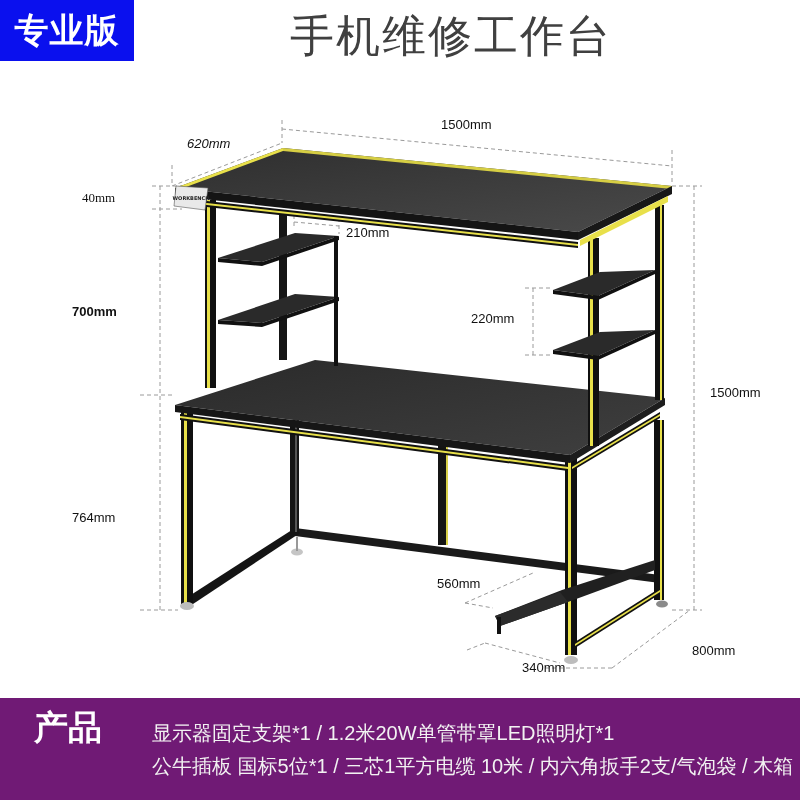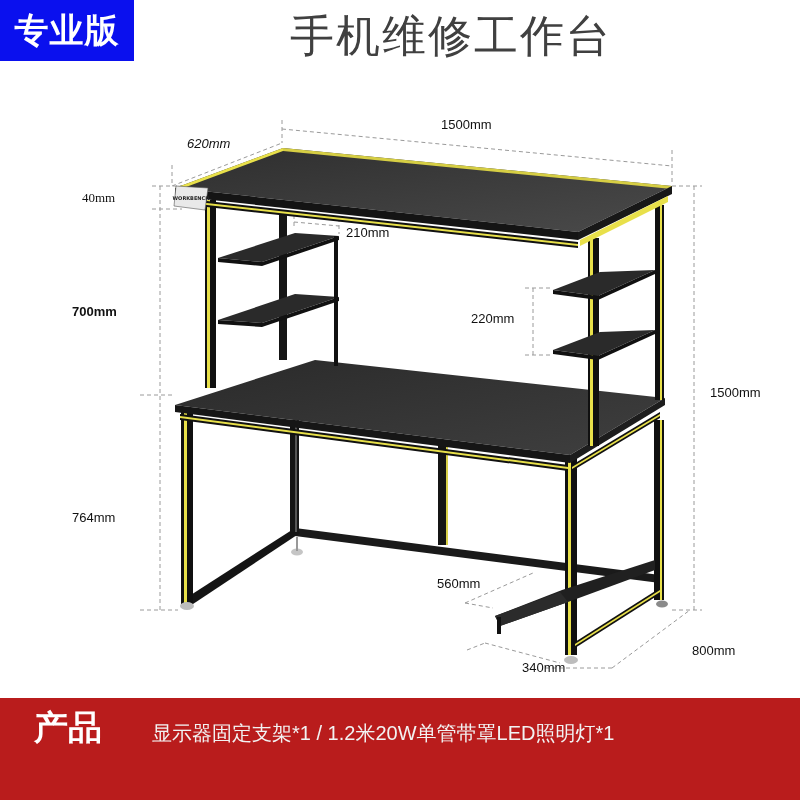--- a/index.html
+++ b/index.html
@@ -8,21 +8,21 @@
   .badge { position: absolute; left: 0; top: 0; width: 134px; height: 61px;
            background: #0a10ee; color: #fff; font-size: 34px; font-weight: bold;
            display: flex; align-items: center; justify-content: center; letter-spacing: 1px; }
   .title { position: absolute; left: 290px; top: 6px; width: 400px; height: 60px;
            font-size: 44px; font-weight: normal; color: #404040; letter-spacing: 2px;
            display: flex; align-items: center; }
   .drawing { position: absolute; left: 0; top: 0; width: 800px; height: 700px; }
   .dim { position: absolute; font-size: 13px; color: #111; white-space: nowrap;
          font-family: "Liberation Sans", "DejaVu Sans", sans-serif; }
   .footer { position: absolute; left: 0; top: 698px; width: 800px; height: 102px;
-            background: #b91c1c; color: #fff; }
+            background: #701a75; color: #fff; }
   .footer-title { position: absolute; left: 34px; top: 8px; width: 80px;
                   font-size: 34px; font-weight: bold; line-height: 42px; }
   .footer-line { position: absolute; left: 152px; font-size: 20px; color: #f2f2f2;
                  white-space: nowrap; font-family: Liberation Sans, sans-serif; }
 </style>
 </head>
 <body>
 
 <div class="badge">专业版</div>
 <div class="title">手机维修工作台</div>
@@ -157,13 +157,14 @@
 <div class="dim" style="left:72px;top:500px;margin-top:10px;">764mm</div>
 <div class="dim" style="left:437px;top:576px;">560mm</div>
 <div class="dim" style="left:692px;top:643px;">800mm</div>
 <div class="dim" style="left:478px;top:660px;margin-left:44px;">340mm</div>
 
 <div class="footer">
   <div class="footer-title">
     <div>产品</div>
   </div>
   <div class="footer-line" style="top:22px;">显示器固定支架*1 / 1.2米20W单管带罩LED照明灯*1</div>
+  <div class="footer-line" style="top:55px;">公牛插板 国标5位*1 / 三芯1平方电缆 10米 / 内六角扳手2支/气泡袋 / 木箱</div>
 </div>
 
 </body></html>

